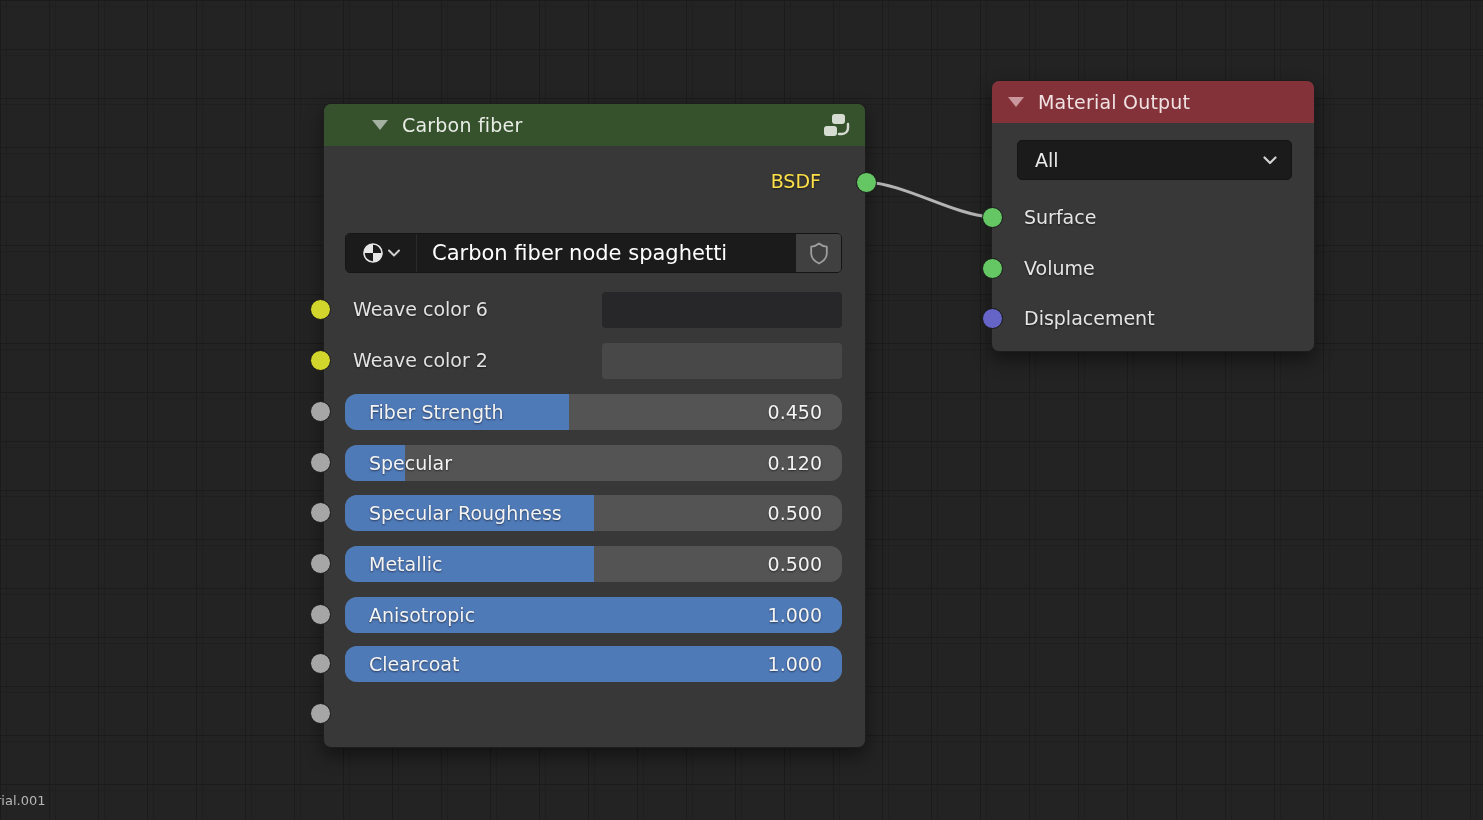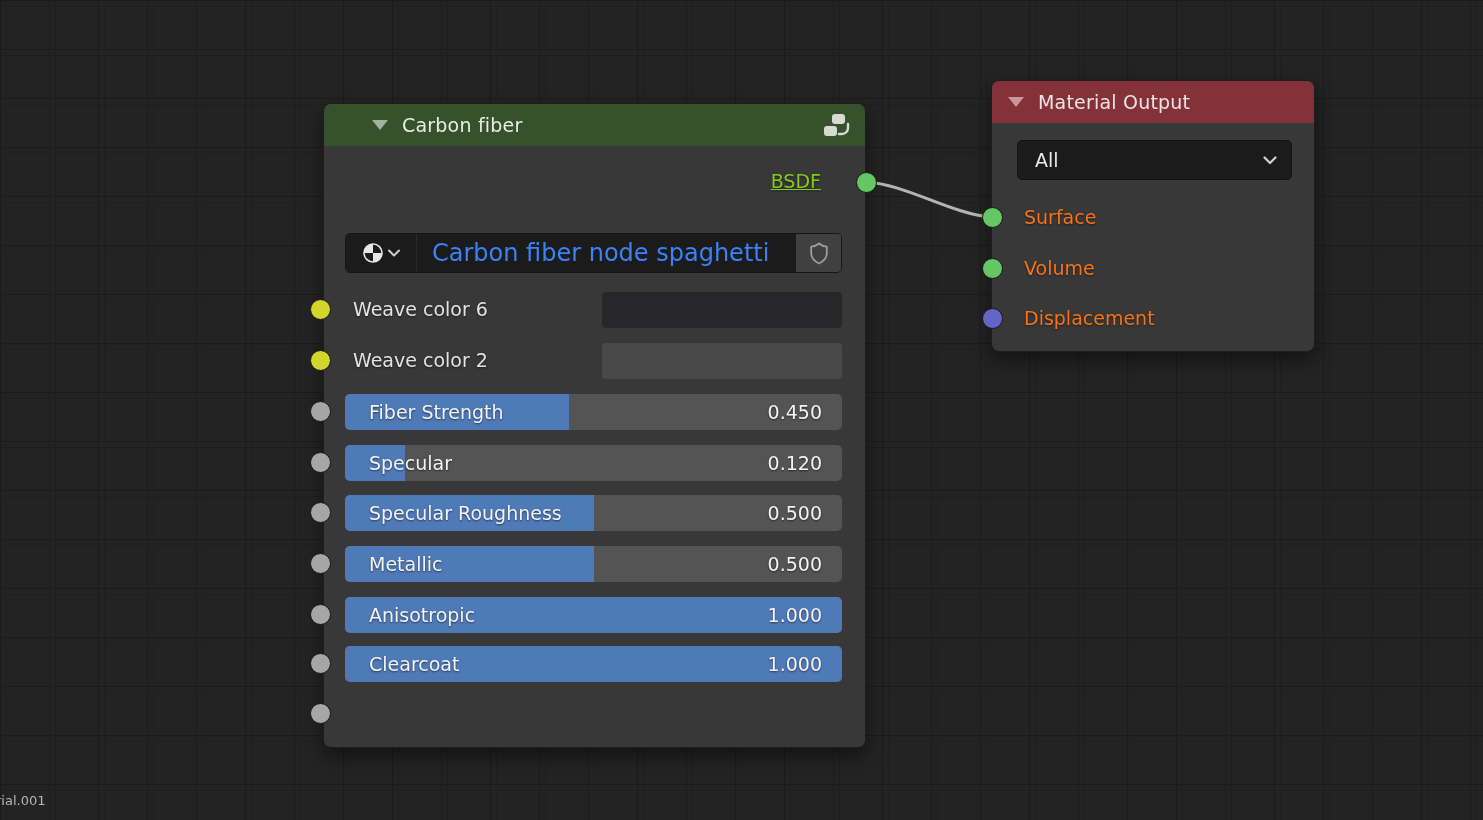--- a/index.html
+++ b/index.html
@@ -41,76 +41,75 @@
   .hdr-spacer { flex:1; }
 
   
   .socket {
     position:absolute; width:21px; height:21px; border-radius:50%;
     border:1.5px solid #171717;
   }
 
   
   .out-label {
-    position:absolute; right:44px; top:66px; font-size:19px; color:#84cc16;
+    position:absolute; right:44px; top:66px; font-size:19px; color:#fde047;
     text-shadow:0 1px 2px rgba(0,0,0,.5);
-    text-decoration:underline;
   }
 
   
   .name-group {
     position:absolute; left:21px; top:129px; width:497px; height:40px;
     display:flex; border-radius:5px; overflow:hidden; border:1px solid #151515;
   }
   .mat-btn {
     width:71px; background:#1b1b1b; display:flex; align-items:center;
     justify-content:center; gap:4px; border-right:1px solid #2a2a2a;
   }
   .name-input {
-    flex:1; background:#1b1b1b; color:#3b82f6; font-size:24px;
+    flex:1; background:#1b1b1b; color:#ffffff; font-size:21px;
     display:flex; align-items:center; padding-left:15px;
     white-space:nowrap; overflow:hidden;
   }
   .shield-btn {
     width:45px; background:#404040; display:flex; align-items:center;
     justify-content:center;
   }
 
   
   .in-label {
     position:absolute; left:29px; font-size:19px; color:#e3e3e3;
     text-shadow:0 1px 2px rgba(0,0,0,.5);
   }
   .swatch {
     position:absolute; left:278px; width:240px; height:36px; border-radius:4px;
   }
 
   
   .slider {
-    position:absolute; left:21px; width:497px; height:36px; border-radius:5px;
+    position:absolute; left:21px; width:497px; height:36px; border-radius:12px;
     background:#545454; overflow:hidden;
   }
   .slider-fill { position:absolute; left:0; top:0; bottom:0; }
   .slider-label, .slider-value {
     position:absolute; top:0; line-height:36px; font-size:19px; color:#f4f4f4;
     text-shadow:0 1px 2px rgba(0,0,0,.55);
   }
   .slider-label { left:24px; }
   .slider-value { right:20px; }
 
   
   .dropdown {
     position:absolute; left:25px; top:59px; width:275px; height:40px;
     background:#1b1b1b; border:1px solid #141414; border-radius:5px;
     display:flex; align-items:center; padding:0 14px 0 17px;
     color:#e9e9e9; font-size:19px;
   }
   .dd-spacer { flex:1; }
   .mo-label {
-    position:absolute; left:32px; font-size:19px; color:#f97316;
+    position:absolute; left:32px; font-size:19px; color:#e5e5e5;
     text-shadow:0 1px 2px rgba(0,0,0,.5);
   }
 
   .breadcrumb {
     position:absolute; left:-4px; top:793px; font-size:13px; color:#b6b6b6;
   }
   svg { display:block; }
   .wire { position:absolute; left:0; top:0; pointer-events:none; }
 </style>
 </head>

